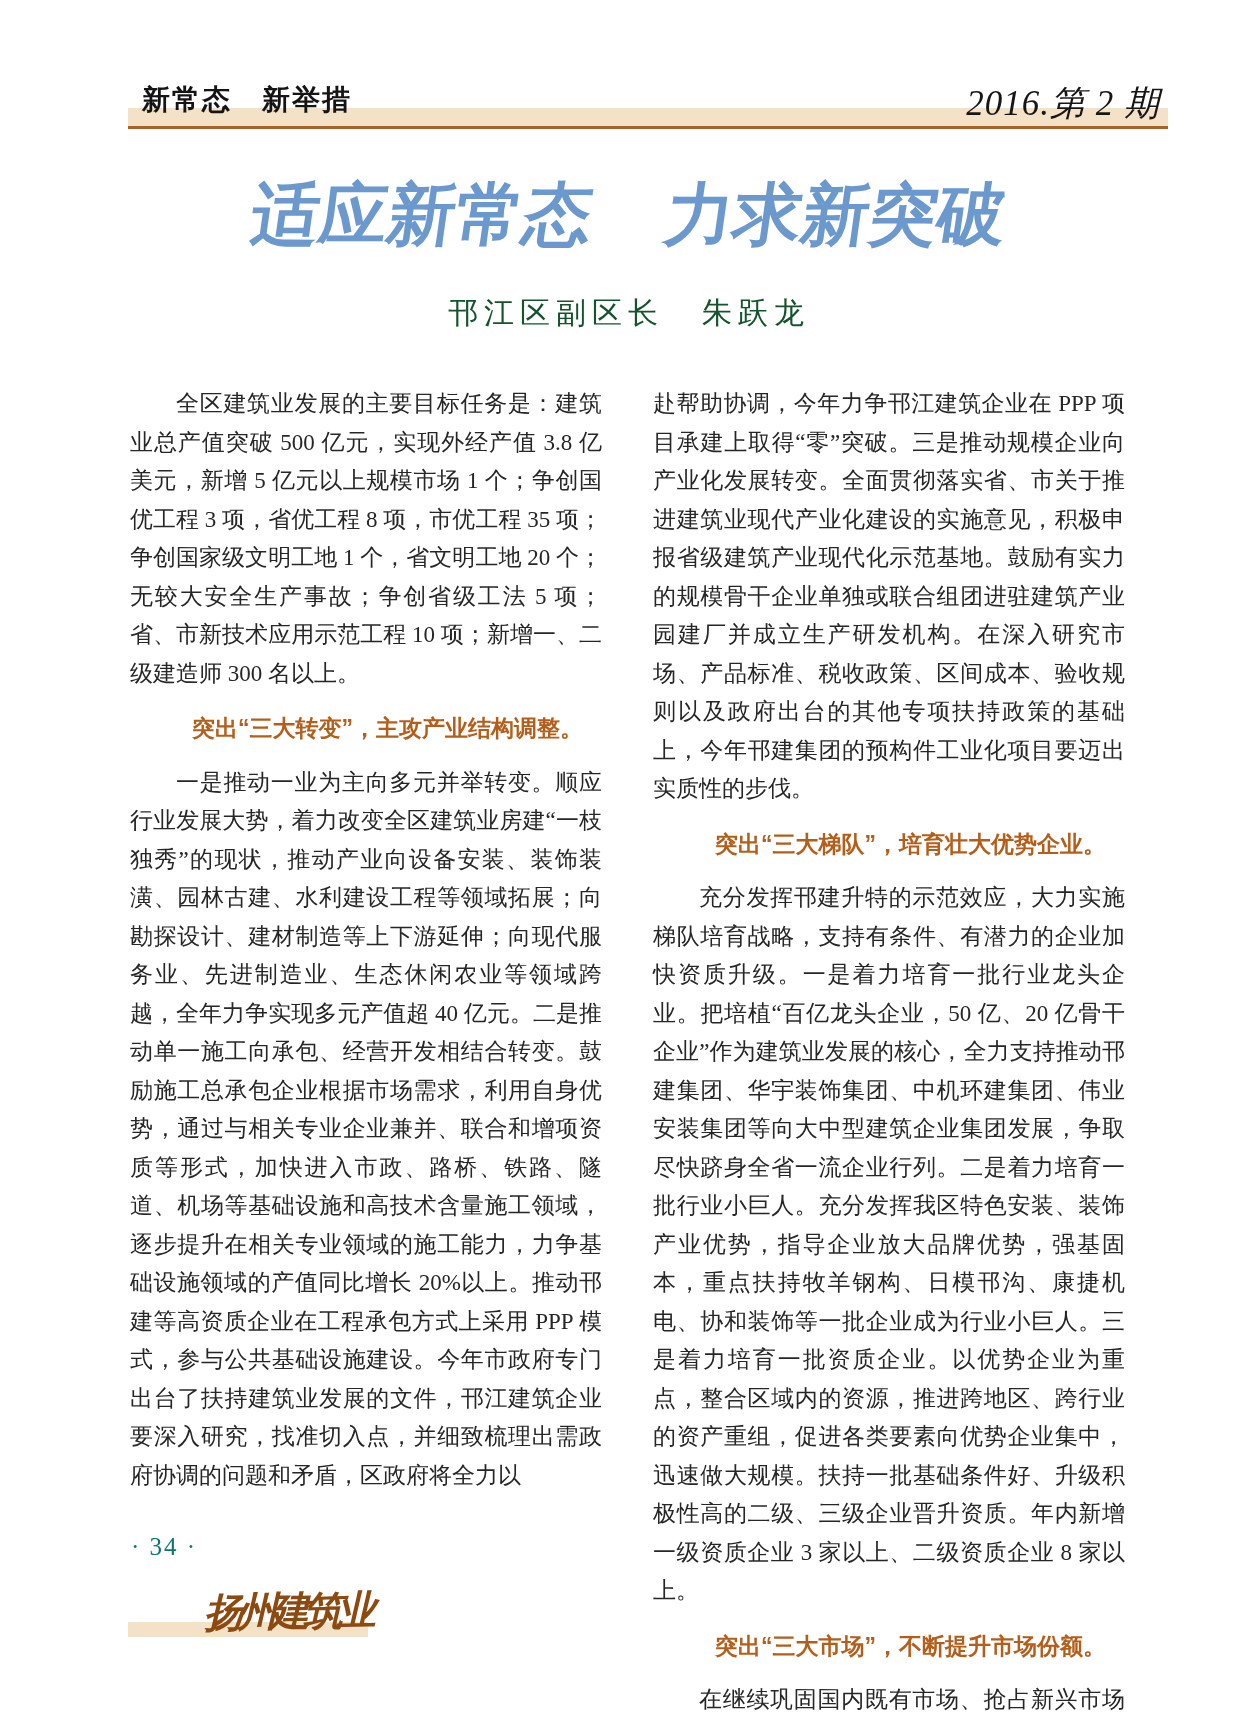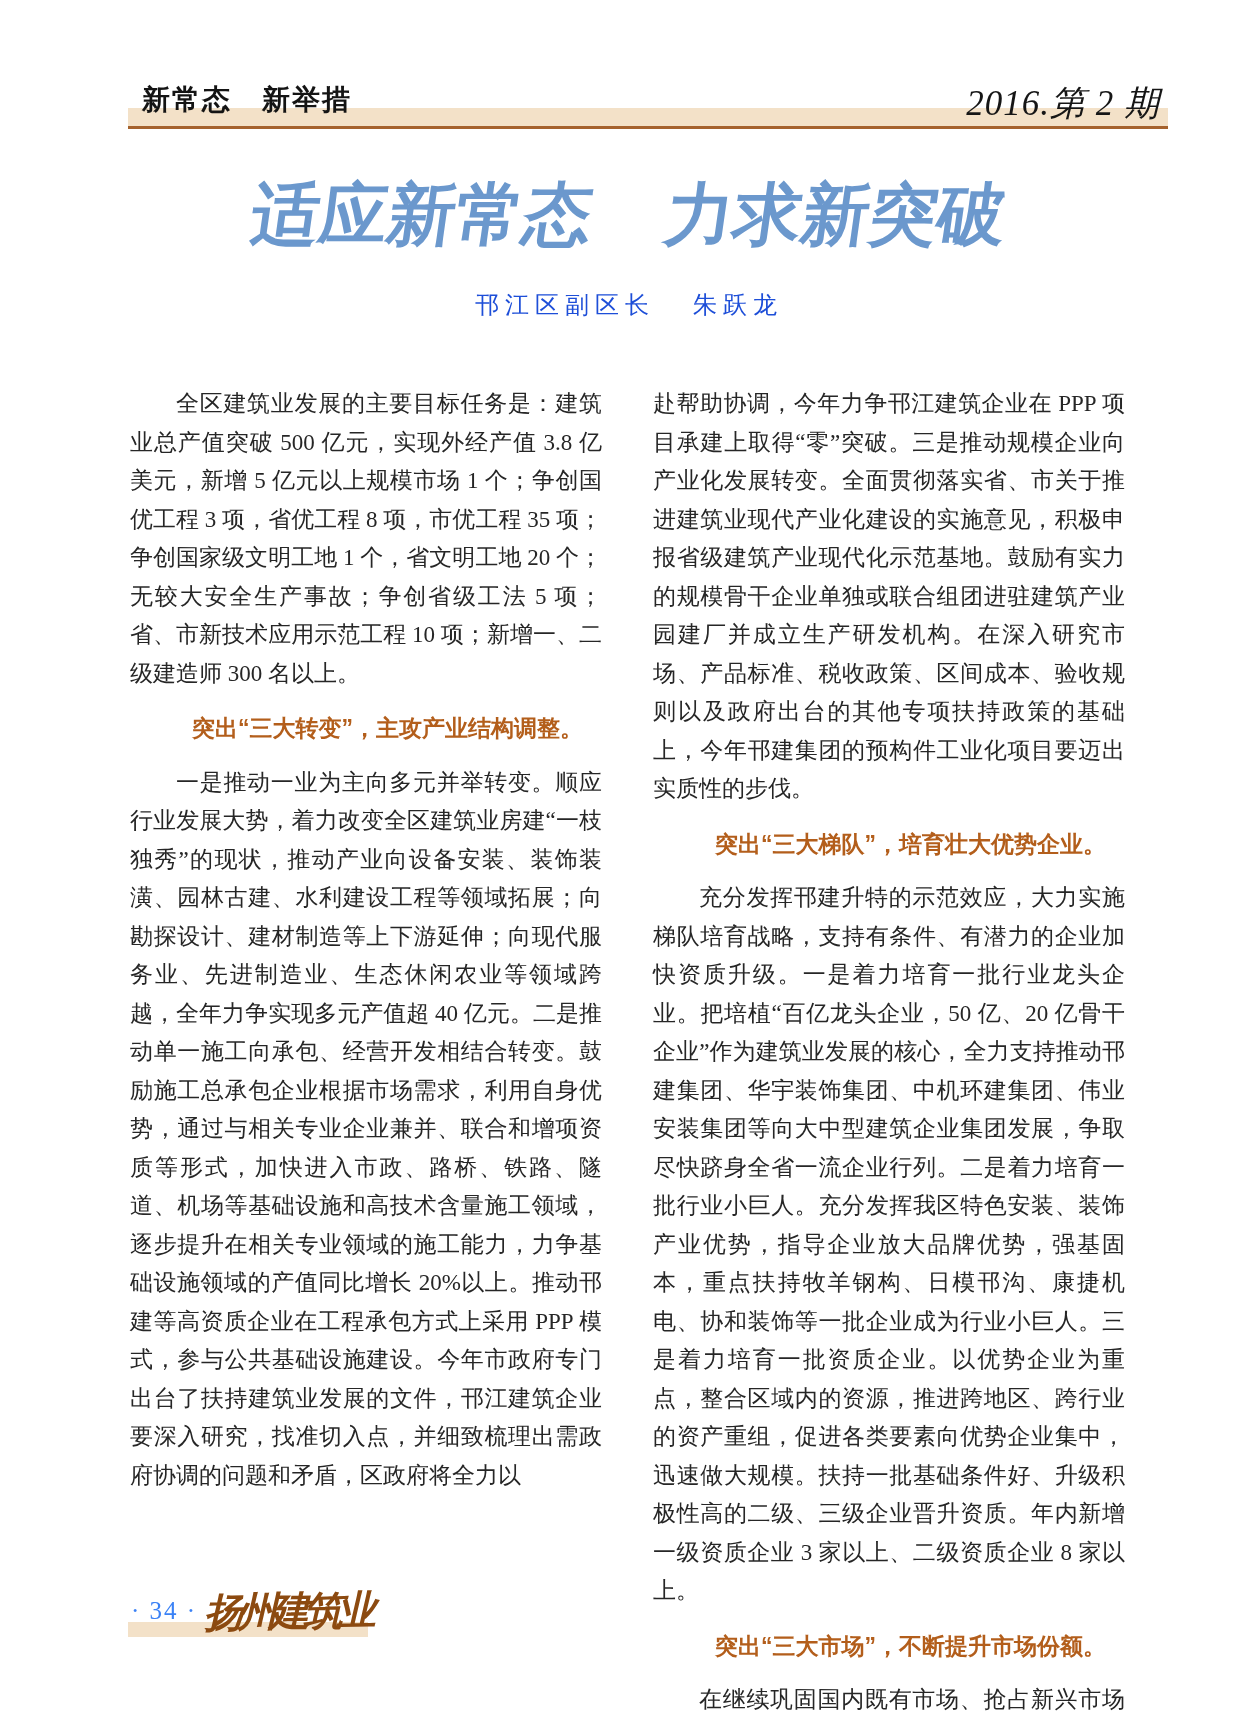--- a/index.html
+++ b/index.html
@@ -36,22 +36,22 @@
   .title{
     position:absolute;left:0;top:168px;width:100%;
     margin:0;text-align:center;
     font-family:"Liberation Sans","DejaVu Sans",sans-serif;
     font-weight:bold;font-size:68px;line-height:92px;
     color:#6b98cd;
     transform:skewX(-8deg);
   }
   .title-gap{display:inline-block;width:74px;}
   .byline{
-    position:absolute;left:0;top:288px;width:100%;
-    text-align:center;font-size:24px;color:#1d4ed8;
+    position:absolute;left:0;top:296px;width:100%;
+    text-align:center;font-size:30px;color:#14532d;
     letter-spacing:6px;line-height:34px;
   }
   .byline-gap{display:inline-block;width:38px;}
   
   .col{
     position:absolute;top:385px;width:472px;
     font-size:23px;line-height:38.5px;
     text-align:justify;color:#262626;
   }
   .col-left{left:130px;}
@@ -63,22 +63,22 @@
     font-family:"Liberation Sans","DejaVu Sans",sans-serif;
     font-size:23px;line-height:38.5px;font-weight:bold;
     color:#b35e1b;
   }
   
   .footer-band{
     position:absolute;left:128px;top:1622px;width:240px;height:15px;
     background:#f3e1c8;
   }
   .page-number{
-    position:absolute;left:131px;top:1597px;
-    font-size:25px;color:#3b82f6;letter-spacing:2px;
+    position:absolute;left:131px;top:1533px;
+    font-size:25px;color:#0f766e;letter-spacing:2px;
   }
   .journal-logo{
     position:absolute;left:204px;top:1584px;
     font-family:"Liberation Serif","DejaVu Serif",serif;
     font-size:40px;font-weight:bold;font-style:italic;
     letter-spacing:-7px;color:#8c4a10;
     transform:rotate(-1deg);
   }
 </style>
 </head>

